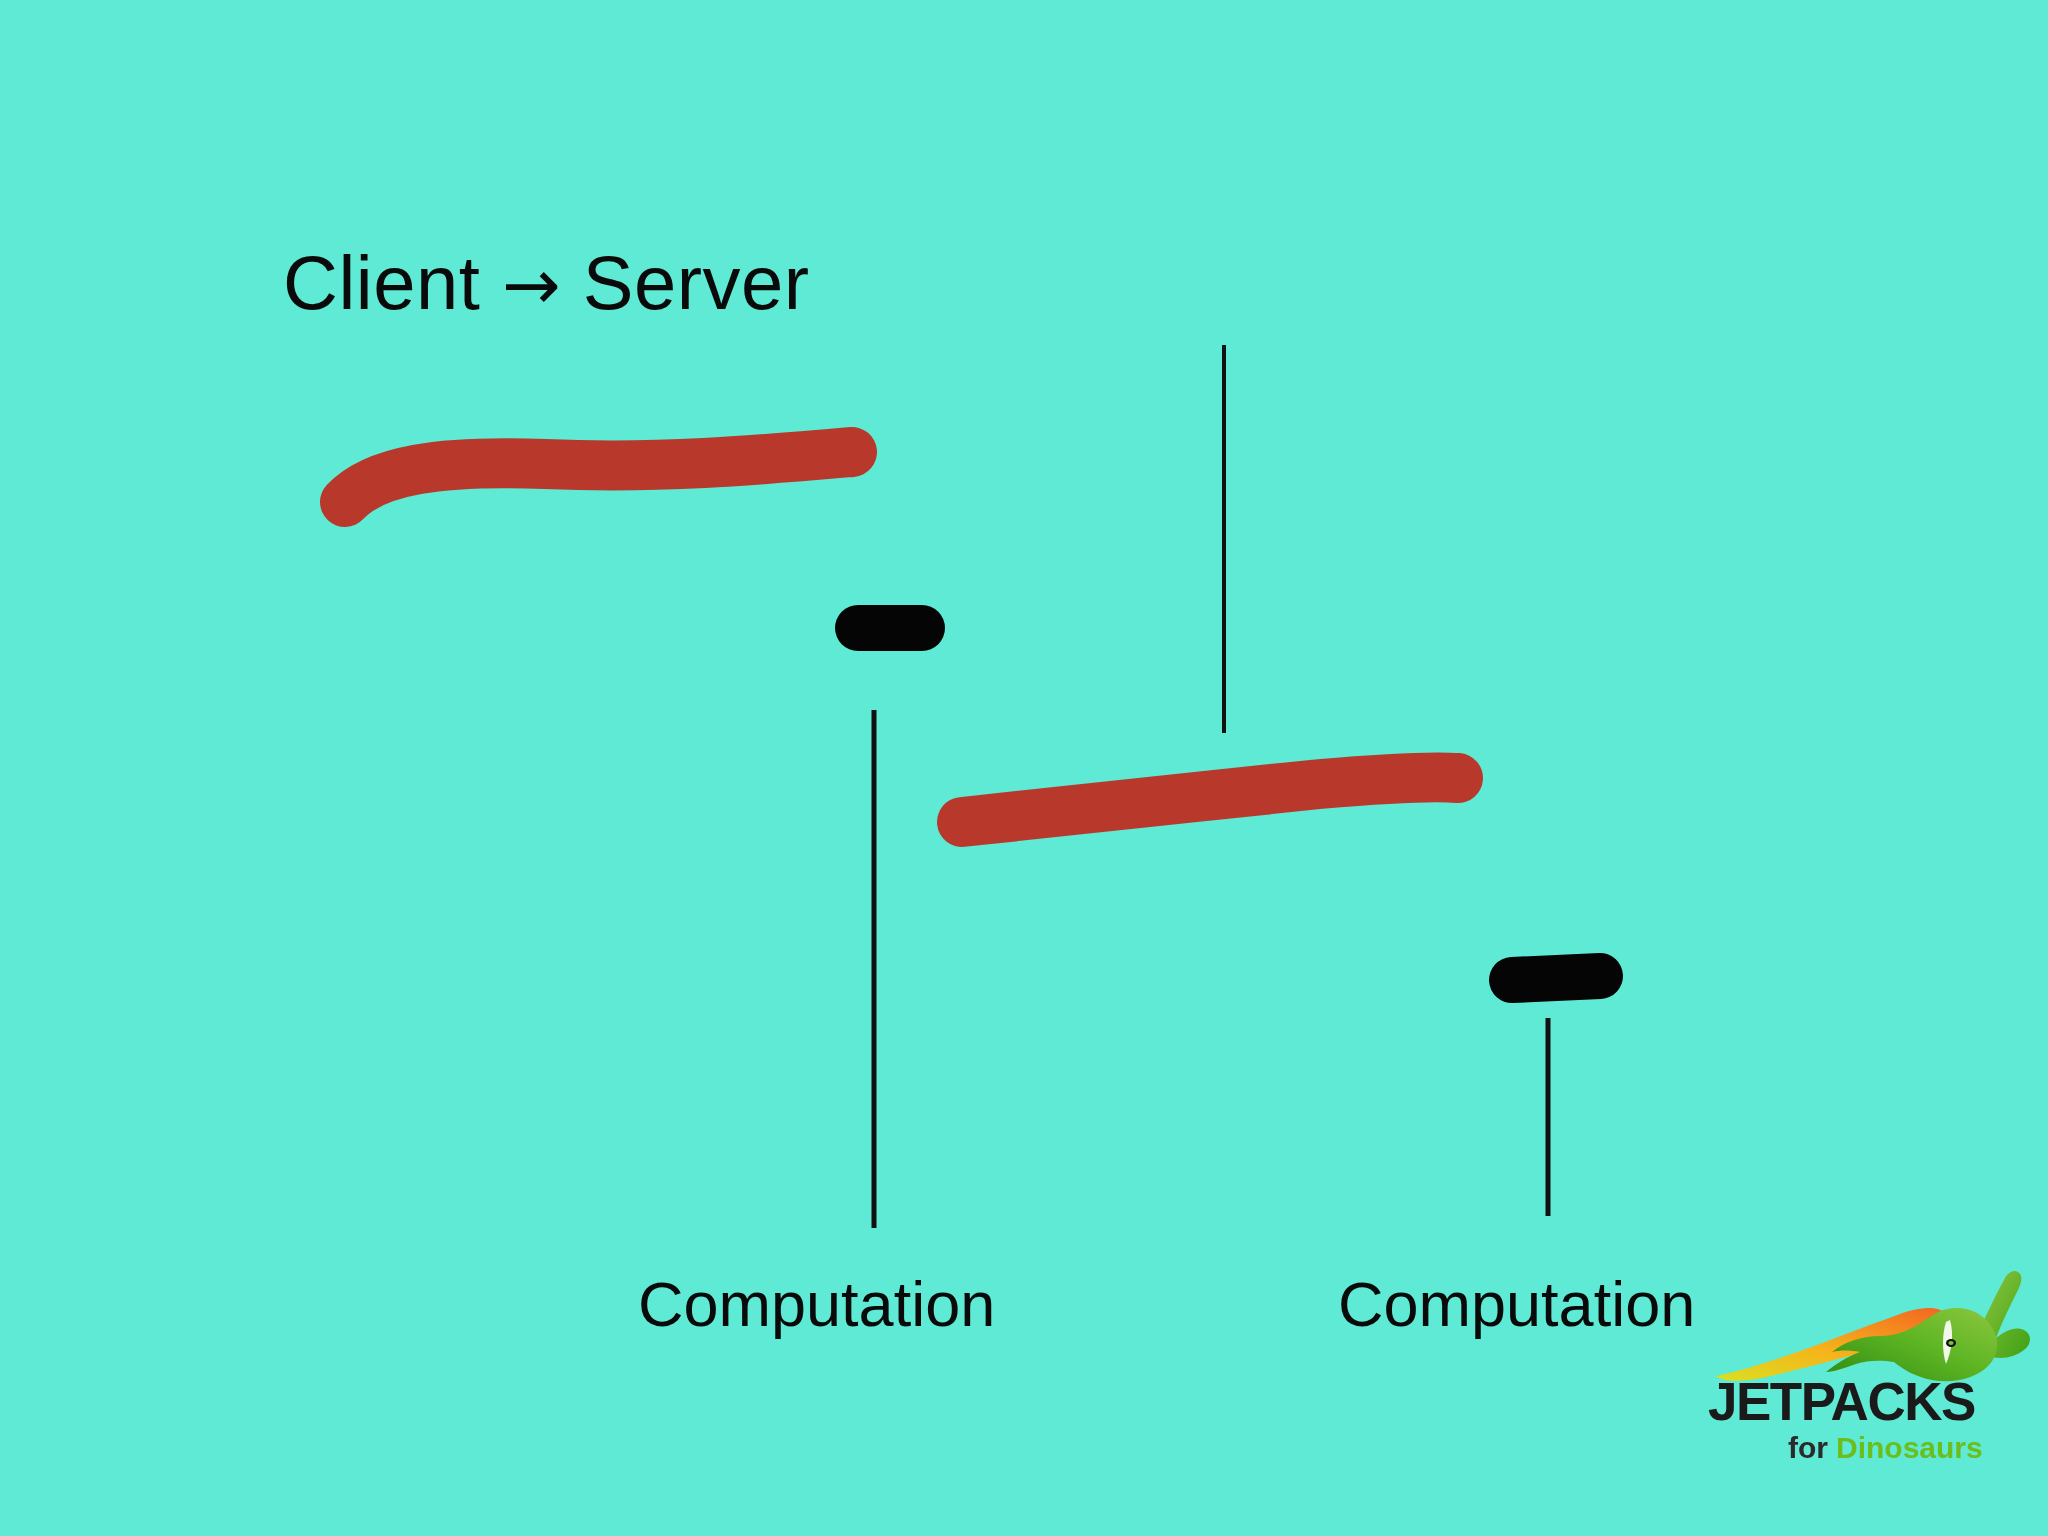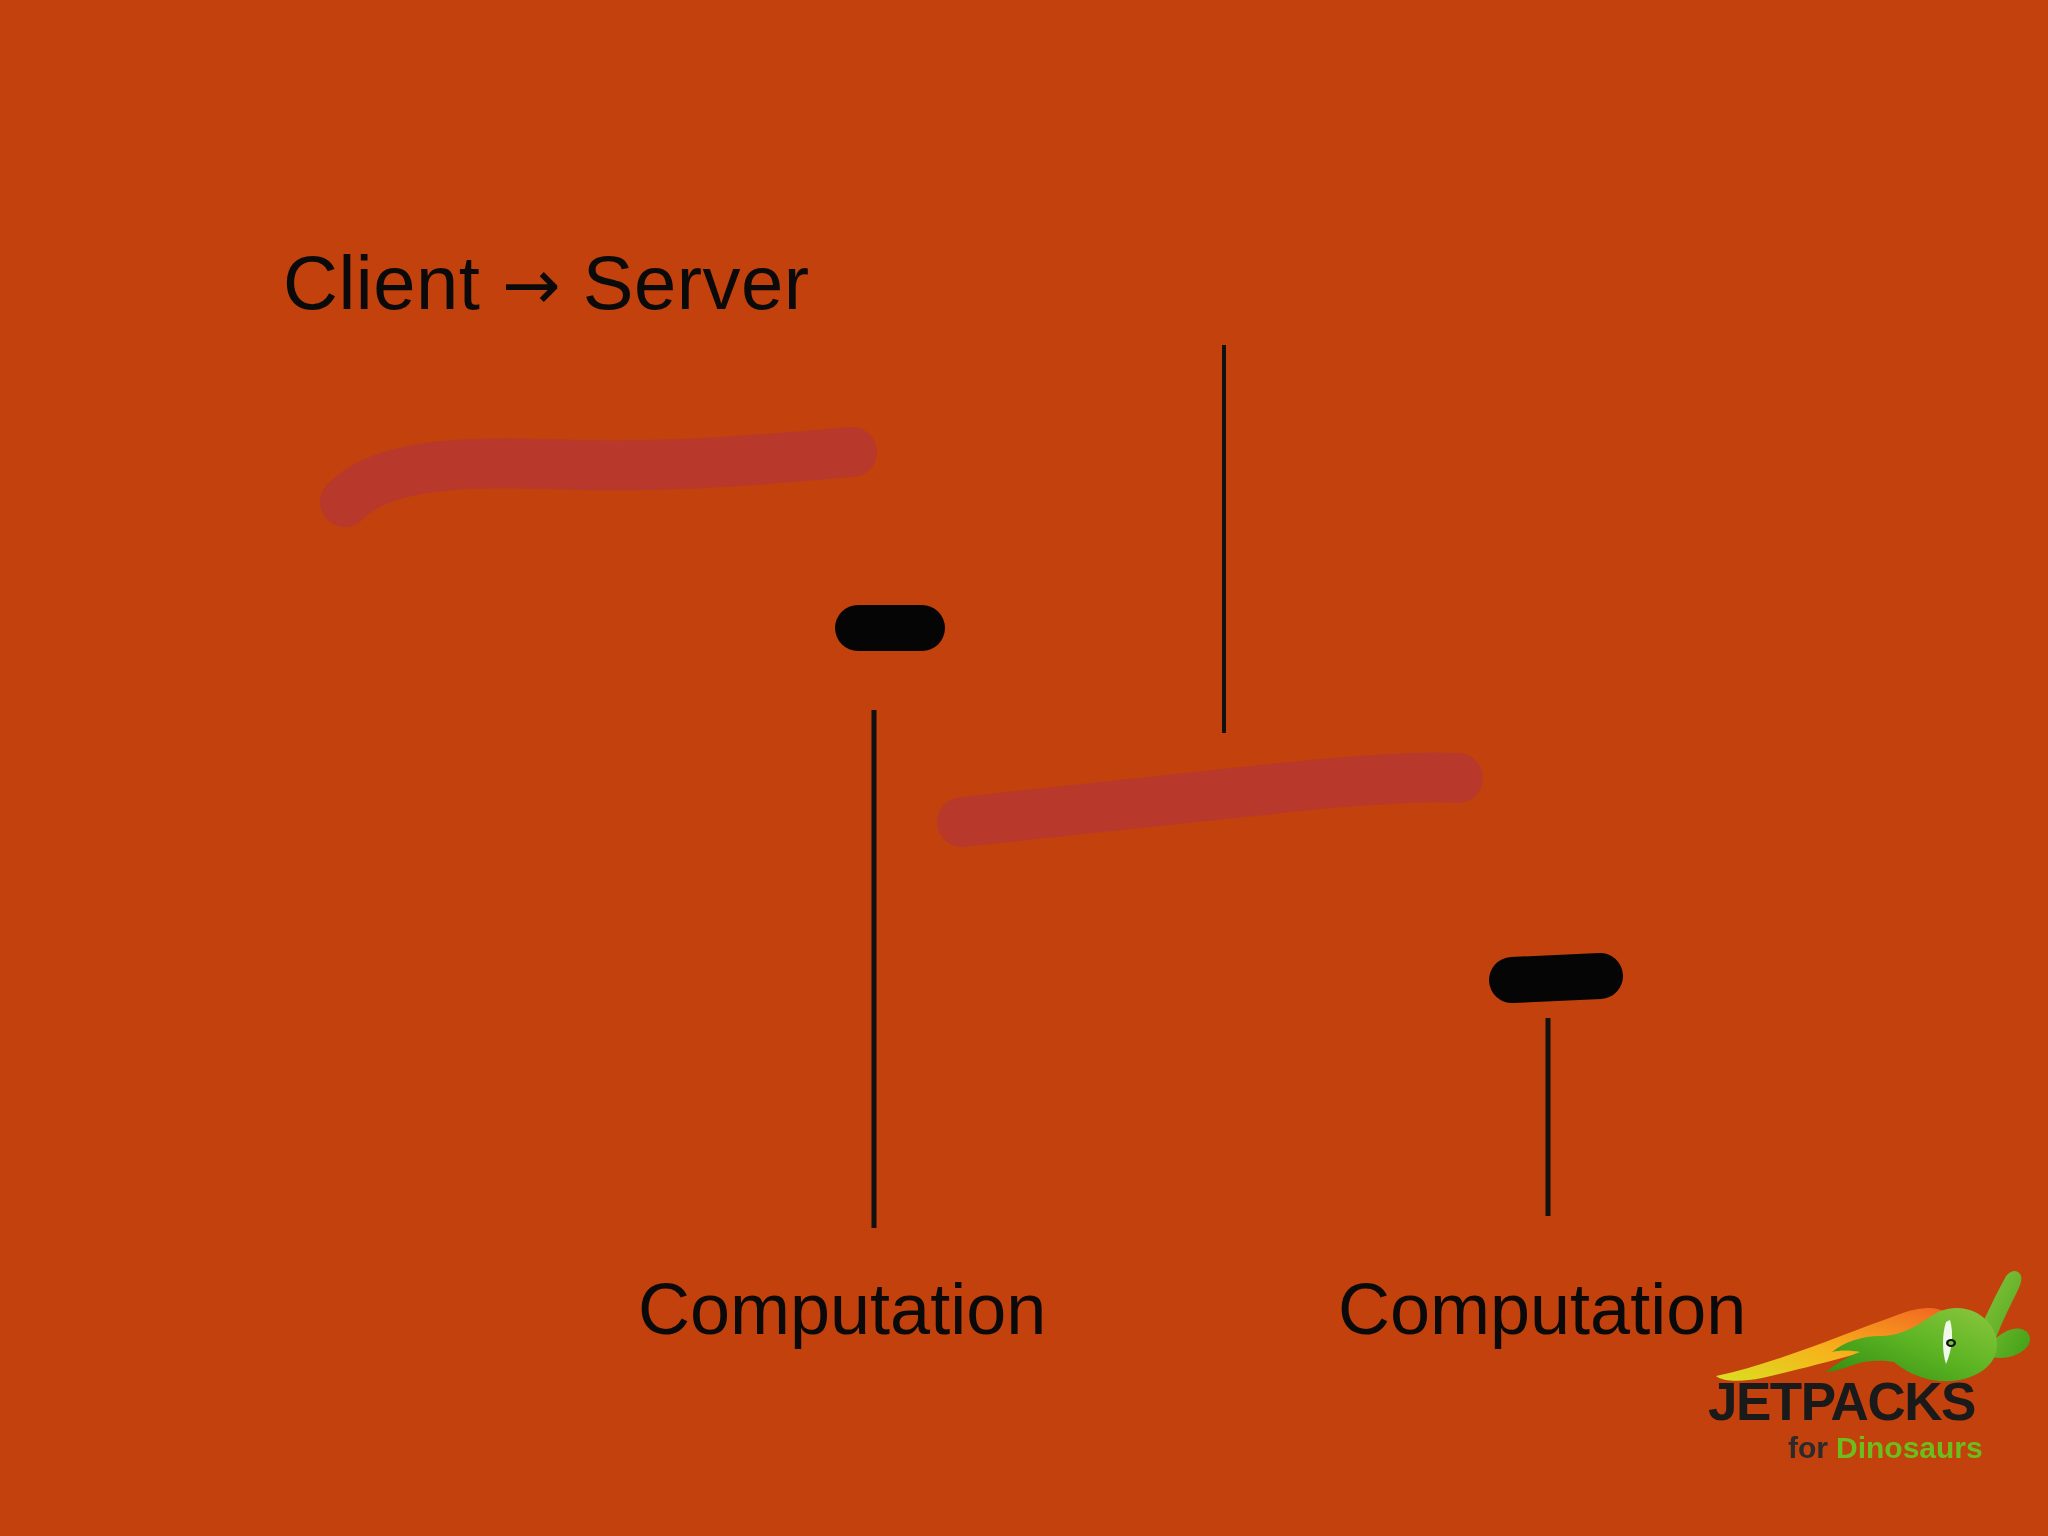--- a/index.html
+++ b/index.html
@@ -4,21 +4,21 @@
 <style>
   html, body {
     margin: 0;
     padding: 0;
     background: #ffffff;
   }
   #slide {
     position: relative;
     width: 2048px;
     height: 1536px;
-    background: #c2410c;
+    background: #5eead4;
     overflow: hidden;
     font-family: "Liberation Sans", sans-serif;
   }
 
   
   .phase-label {
     position: absolute;
     font-family: "Liberation Sans", sans-serif;
     font-weight: 400;
     font-size: 76px;
@@ -30,21 +30,21 @@
   #label-client-server { left: 283px; top: 245px; }
   #label-server-db     { left: 1000px; top: 245px; }
 
   .arrow-glyph { font-family: "DejaVu Sans", sans-serif; font-size: 70px; }
 
   
   .caption {
     position: absolute;
     font-family: "Liberation Sans", sans-serif;
     font-weight: 400;
-    font-size: 72px;
+    font-size: 63px;
     line-height: 1;
     color: #0a0a0a;
     white-space: nowrap;
   }
   #caption-computation-1 { left: 638px;  top: 1273px; }
   #caption-computation-2 { left: 1338px; top: 1273px; }
 
   
   #art {
     position: absolute;

